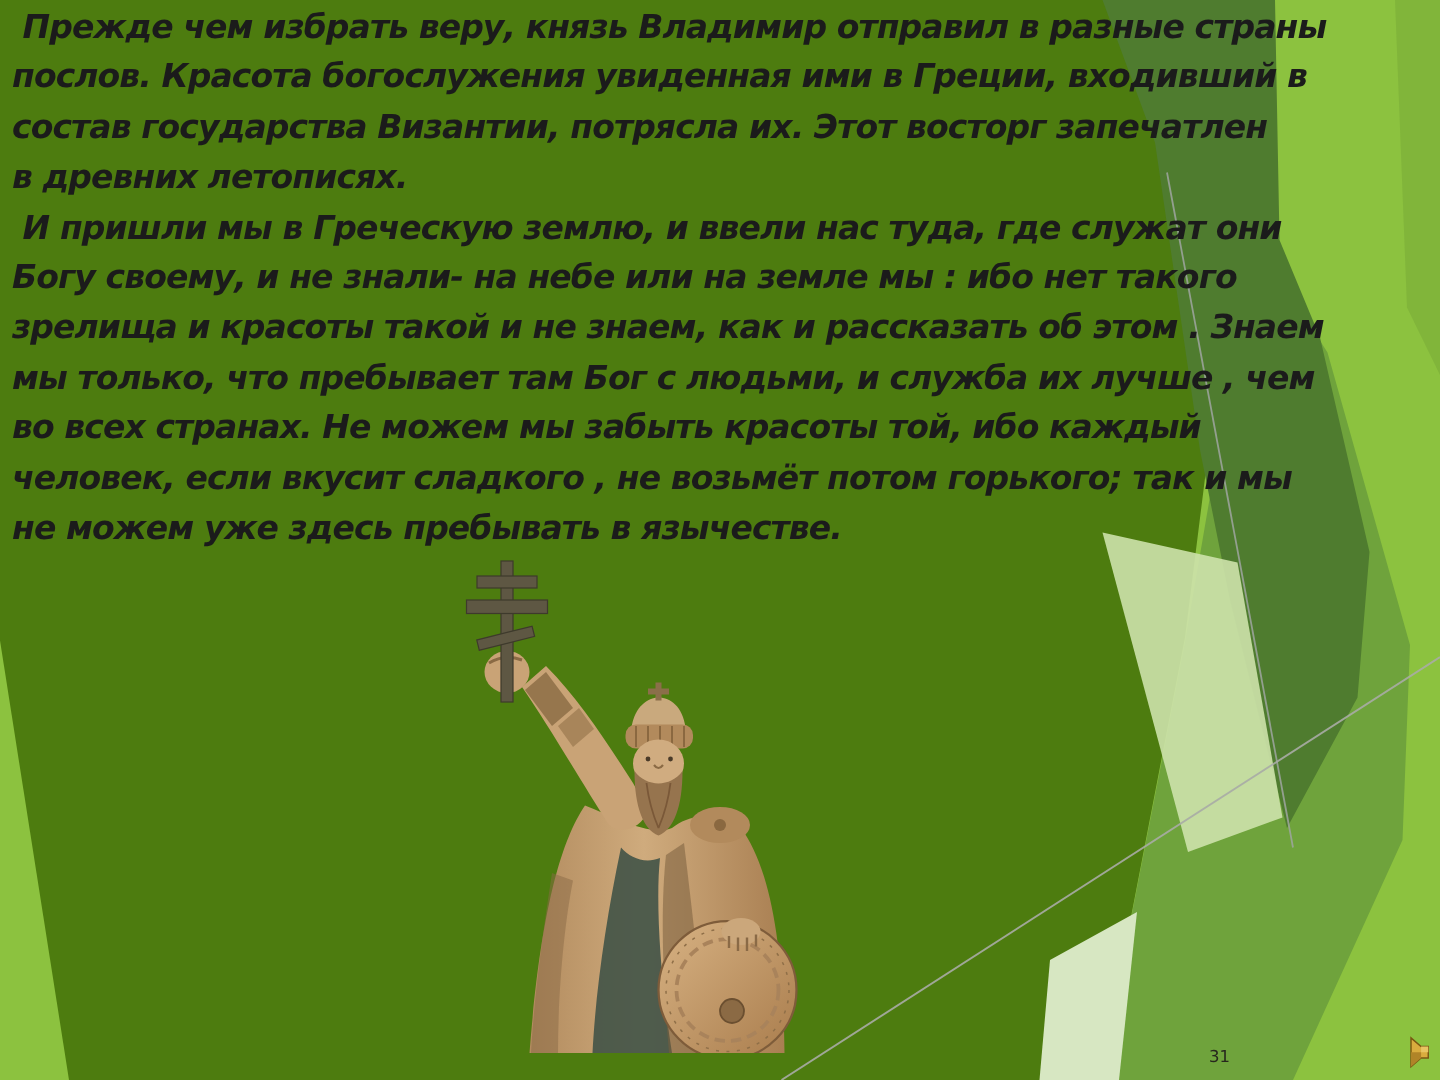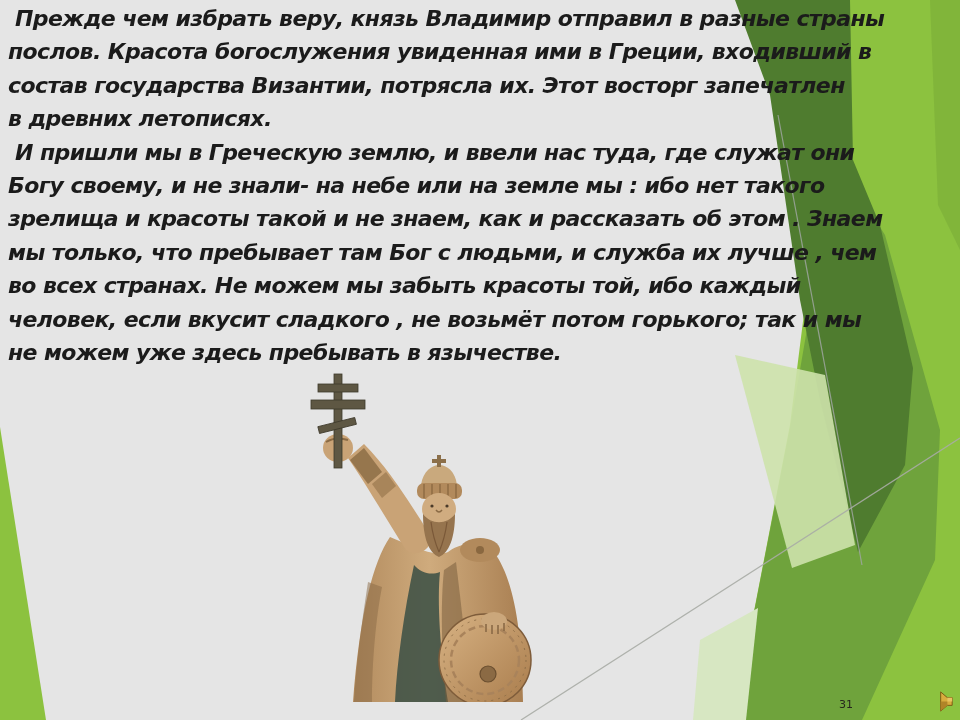--- a/index.html
+++ b/index.html
@@ -1,35 +1,35 @@
 <!DOCTYPE html>
 <html><head>
 <meta charset="utf-8">
 <style>
   html,body{margin:0;padding:0;background:#ffffff;}
   .slide{
     position:relative;width:960px;height:720px;overflow:hidden;
-    background:#e5e5e5;font-family:"DejaVu Sans","Liberation Sans",sans-serif;
+    background:#4d7c0f;font-family:"DejaVu Sans","Liberation Sans",sans-serif;
   }
   .bg-deco{position:absolute;inset:0;width:960px;height:720px;}
   .body-text{
     position:absolute;left:8px;top:2px;width:948px;
     color:#1b1b1b;font-weight:bold;font-style:italic;
     font-size:22px;line-height:33.4px;letter-spacing:-0.6px;
     z-index:3;
   }
   .body-text p{margin:0;white-space:pre-wrap;}
   .statue{position:absolute;left:298px;top:372px;width:262px;height:330px;z-index:2;}
   .caption{
     position:absolute;right:4px;top:667px;z-index:4;
     color:#111111;font-size:15px;letter-spacing:0.2px;white-space:nowrap;
   }
   .page-number{
-    position:absolute;left:806px;top:698px;width:26px;text-align:right;z-index:4;
-    color:#26261d;font-size:11px;margin-left:21px;
+    position:absolute;left:806px;top:698px;width:26px;text-align:left;z-index:4;
+    color:#26261d;font-size:11px;
   }
   .audio-btn{position:absolute;left:933px;top:689px;width:23px;height:25px;z-index:5;cursor:pointer;}
 </style>
 </head>
 <body>
 
 <div class="slide">
 
   <svg class="bg-deco" viewBox="0 0 960 720" preserveAspectRatio="none" aria-hidden="true">
 

